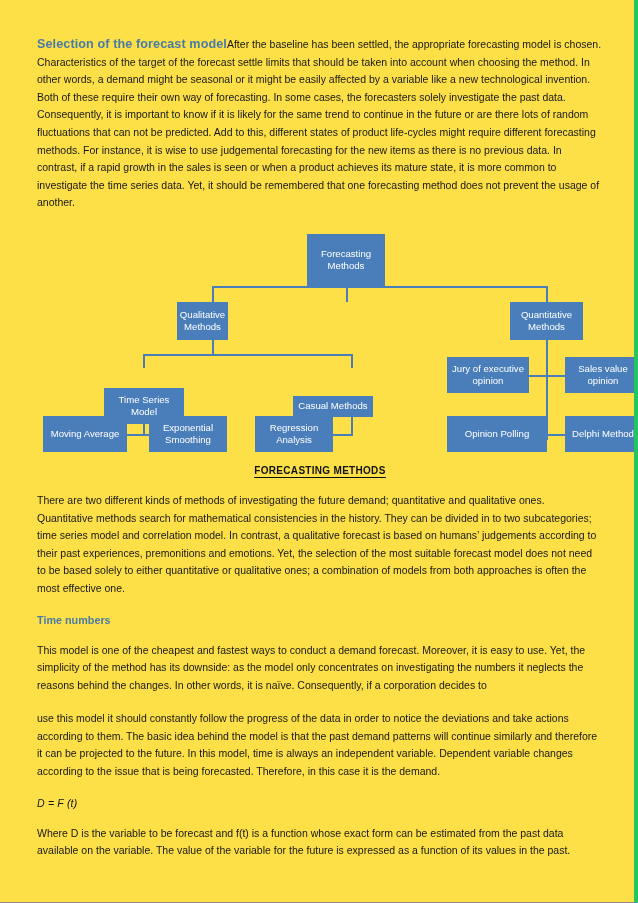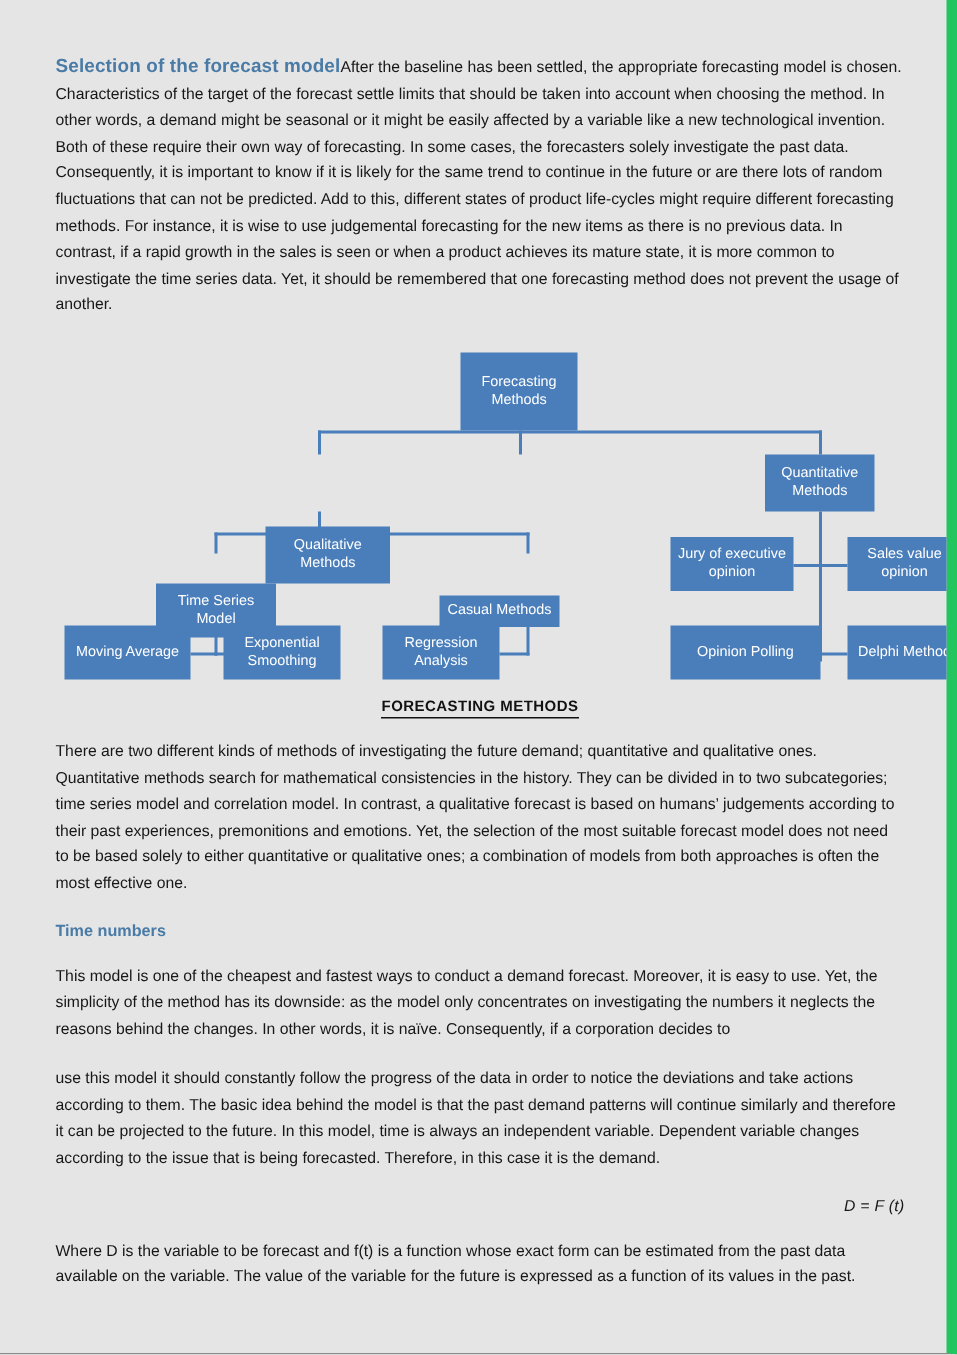--- a/index.html
+++ b/index.html
@@ -9,22 +9,22 @@
   }
   body {
     font-family: "Liberation Sans", sans-serif;
     color: #1a1a1a;
   }
   .page {
     position: relative;
     width: 638px;
     height: 903px;
     box-sizing: border-box;
-    background: #e5e5e5;
-    border-right: 7px solid #22c55e;
+    background: #fde047;
+    border-right: 4px solid #22c55e;
     border-bottom: 1px solid #8a8a8a;
     overflow: hidden;
   }
   .content {
     position: absolute;
     left: 37px;
     top: 36px;
     width: 566px;
   }
 
@@ -46,21 +46,21 @@
     font-size: 10.8px;
     font-weight: bold;
     color: #4a7ba7;
   }
   .gap-sm { height: 13px; }
   .gap-md { height: 16px; }
   .gap-lg { height: 18px; }
 
   .formula {
     margin: 0;
-    text-align: right;
+    text-align: left;
     font-style: italic;
     font-size: 10.5px;
     color: #171717;
     letter-spacing: 0.2px;
   }
 
   .caption {
     margin: 0;
     text-align: center;
     font-size: 10px;
@@ -134,21 +134,21 @@
       <div class="conn v" style="left:509px; top:110px; height:100px;"></div>
       <div class="conn h" style="left:492px; top:145px; width:19px;"></div>
       <div class="conn h" style="left:509px; top:145px; width:19px;"></div>
       <div class="conn h" style="left:492px; top:204px; width:19px;"></div>
       <div class="conn h" style="left:509px; top:204px; width:19px;"></div>
 
       <div class="node" style="left:270px; top:4px; width:78px; height:52px;">
         <span>Forecasting Methods</span>
       </div>
 
-      <div class="node" style="left:140px; top:72px; width:83px; height:38px;margin-top:48px;">
+      <div class="node" style="left:140px; top:72px; width:51px; height:38px;">
         <span>Qualitative Methods</span>
       </div>
 
       <div class="node" style="left:473px; top:72px; width:73px; height:38px;">
         <span>Quantitative Methods</span>
       </div>
 
       <div class="node" style="left:67px; top:138px; width:80px; height:36px;margin-top:20px;">
         <span>Time Series Model</span>
       </div>

